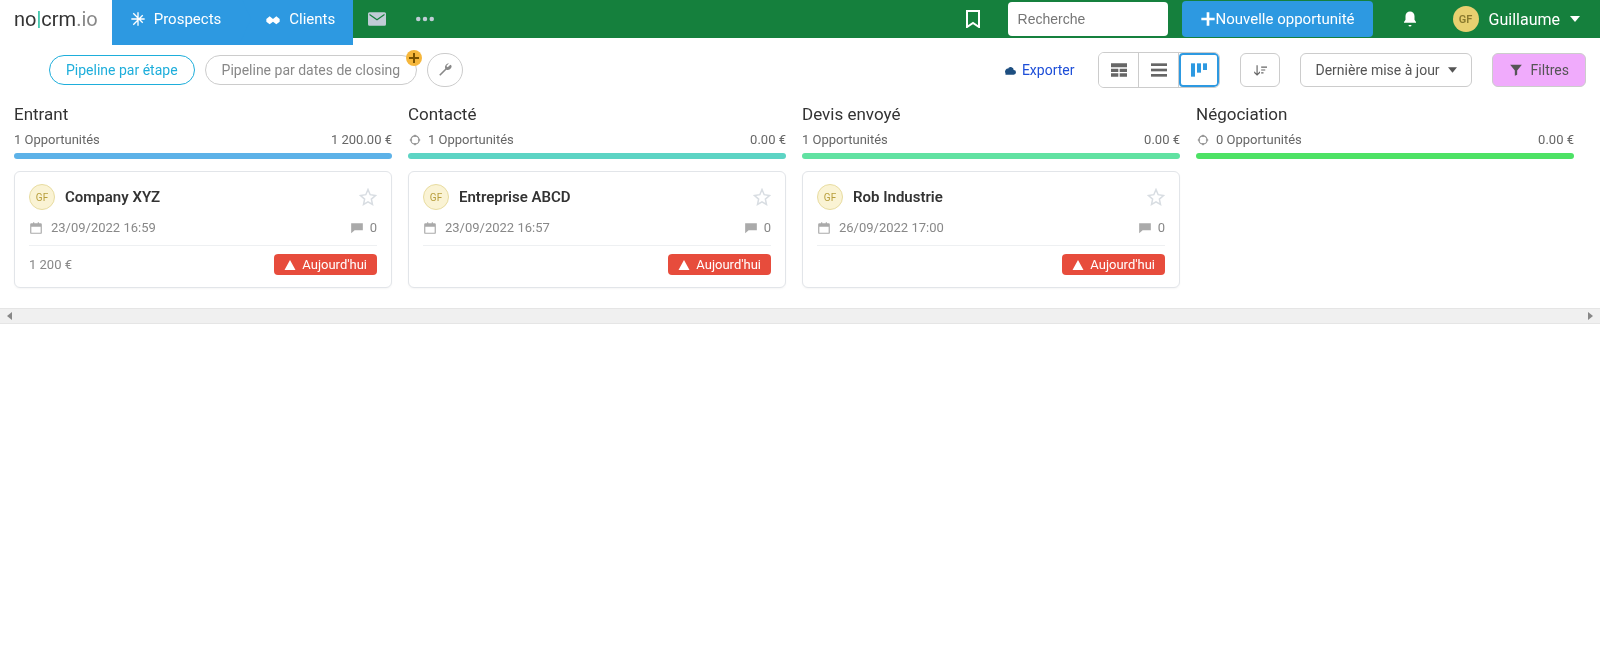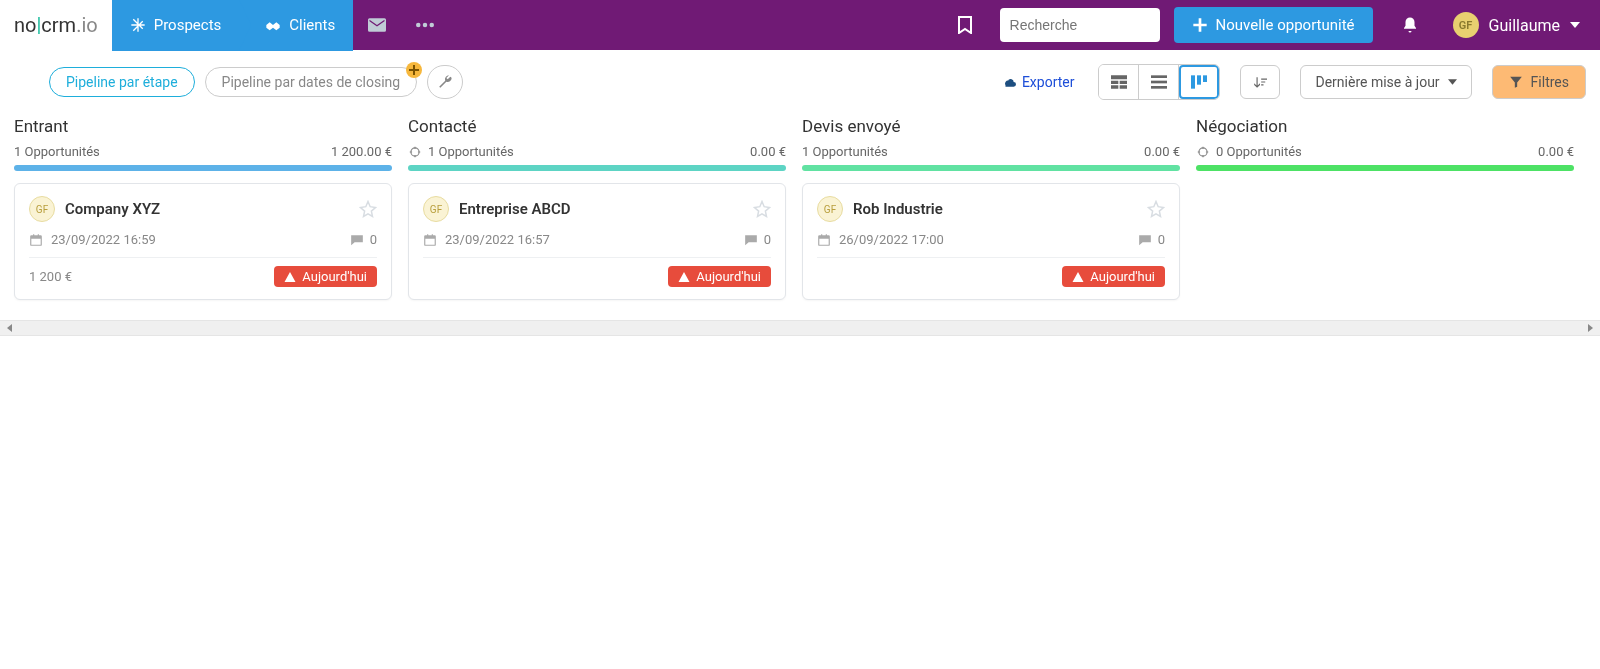--- a/index.html
+++ b/index.html
@@ -1,52 +1,52 @@
 <!DOCTYPE html>
 <html><head>
 <meta charset="utf-8">
 <style>
   * { box-sizing: border-box; margin: 0; padding: 0; }
   body { font-family: -apple-system, BlinkMacSystemFont, "Segoe UI", Roboto, Arial, sans-serif; background: #fff; color: #333; width: 1600px; }
   
   
-  .topnav { display: flex; align-items: center; background: #701a75; height: 50px; }
+  .topnav { display: flex; align-items: center; background: #15803d; height: 38px; }
   .logo { display: flex; align-items: center; padding: 0 14px; font-size: 20px; background: #fff; height: 52px; color: #333; }
   .logo .teal { color: #1abc9c; }
   .logo .gray { color: #888; }
   .nav-tabs { display: flex; height: 52px; }
   .nav-tab { position: relative; display: flex; align-items: center; gap: 8px; padding: 0 18px; color: #fff; font-size: 15px; cursor: pointer; background: #2d99e1; }
   .nav-tab.arrow::after { content:""; position:absolute; right:-12px; top:0; width:0;height:0;border-top:26px solid transparent;border-bottom:26px solid transparent;border-left:12px solid #2d99e1; z-index:2;}
   .nav-tab .ic { width:16px; height:16px; }
   .nav-icon-only { display:flex; align-items:center; justify-content:center; width:48px; color:#c0ccd6; cursor:pointer;}
   .spacer { flex: 1; }
   .bookmark-area { display:flex; align-items:center; padding:0 14px; color:#fff; cursor:pointer;}
   .search-box { display:flex; align-items:center; background:#fff; border-radius:4px; margin:0 14px; height:34px; width:160px; padding:0 10px; }
   .search-box input { border:none; outline:none; flex:1; font-size:14px; background:transparent; color:#555;}
   .search-box .sicon { color:#555; }
-  .new-btn { display:flex; align-items:center; gap:8px; background:#2d99e1; color:#fff; padding:0 18px; height:36px; border-radius:4px; margin-right:14px; font-size:15px; cursor:pointer;}
+  .new-btn { display:flex; align-items:center; background:#2d99e1; color:#fff; padding:0 18px; height:36px; border-radius:4px; margin-right:14px; font-size:15px; cursor:pointer;}
   .bell-area { padding:0 14px; color:#fff; cursor:pointer;}
   .user-area { display:flex; align-items:center; gap:10px; padding:0 20px; color:#fff; font-size:16px; cursor:pointer;}
   .avatar { width:26px; height:26px; border-radius:50%; background:#e8d070; color:#8a7a2e; font-size:11px; display:flex; align-items:center; justify-content:center; font-weight:600;}
   
   
   .toolbar { display:flex; align-items:center; padding:14px 14px 10px; gap:10px;margin-left:35px; }
   .pill { border:1px solid #1eaedb; color:#1eaedb; border-radius:20px; padding:6px 16px; font-size:14px; background:#fff; cursor:pointer;}
   .pill.secondary { border-color:#ccc; color:#888; position:relative;}
   .pill.secondary .badge-add { position:absolute; top:-6px; right:-6px; width:16px;height:16px;border-radius:50%;background:#f6b73c;display:flex;align-items:center;justify-content:center;}
   .wrench-btn { width:36px; height:34px; border:1px solid #ccc; border-radius:18px; display:flex; align-items:center; justify-content:center; color:#888; cursor:pointer; background:#fff;}
   .tb-spacer { flex:1; }
   .export-link { display:flex; align-items:center; gap:6px; color:#1d4ed8; font-size:14px; cursor:pointer; margin-right:14px;}
   .btn-group { display:flex; border:1px solid #ccc; border-radius:6px; overflow:hidden; margin-right:10px;}
   .btn-group .vbtn { width:40px; height:34px; display:flex; align-items:center; justify-content:center; color:#666; cursor:pointer; border-right:1px solid #ccc; background:#fff;}
   .btn-group .vbtn:last-child { border-right:none; }
   .btn-group .vbtn.active { border:2px solid #2d99e1; color:#2d99e1; border-radius:4px;}
   .sort-btn { border:1px solid #ccc; border-radius:6px; height:34px; width:40px; display:flex;align-items:center;justify-content:center;color:#666;cursor:pointer;margin-right:10px;background:#fff;}
   .dropdown-btn { border:1px solid #ccc; border-radius:6px; height:34px; padding:0 14px; display:flex;align-items:center;gap:8px;color:#555;font-size:14px;cursor:pointer;margin-right:10px;background:#fff;}
-  .filter-btn { border:1px solid #ccc; border-radius:6px; height:34px; padding:0 16px; display:flex;align-items:center;gap:8px;color:#555;font-size:14px;cursor:pointer;background:#fdba74;}
+  .filter-btn { border:1px solid #ccc; border-radius:6px; height:34px; padding:0 16px; display:flex;align-items:center;gap:8px;color:#555;font-size:14px;cursor:pointer;background:#f0abfc;}
   
   
   .pipeline { display:flex; gap:16px; padding:6px 14px 20px; }
   .column { flex:0 0 378px; }
   .col-head { font-size:17px; color:#333; margin-bottom:8px; font-weight:400;}
   .col-stats { display:flex; align-items:center; justify-content:space-between; font-size:13px; color:#666; margin-bottom:6px;}
   .col-stats .left { display:flex; align-items:center; gap:6px;}
   .col-bar { height:6px; border-radius:3px; margin-bottom:12px;}
   .bar-blue { background:#5db2e8; }
   .bar-teal { background:#5dd4c4; }

